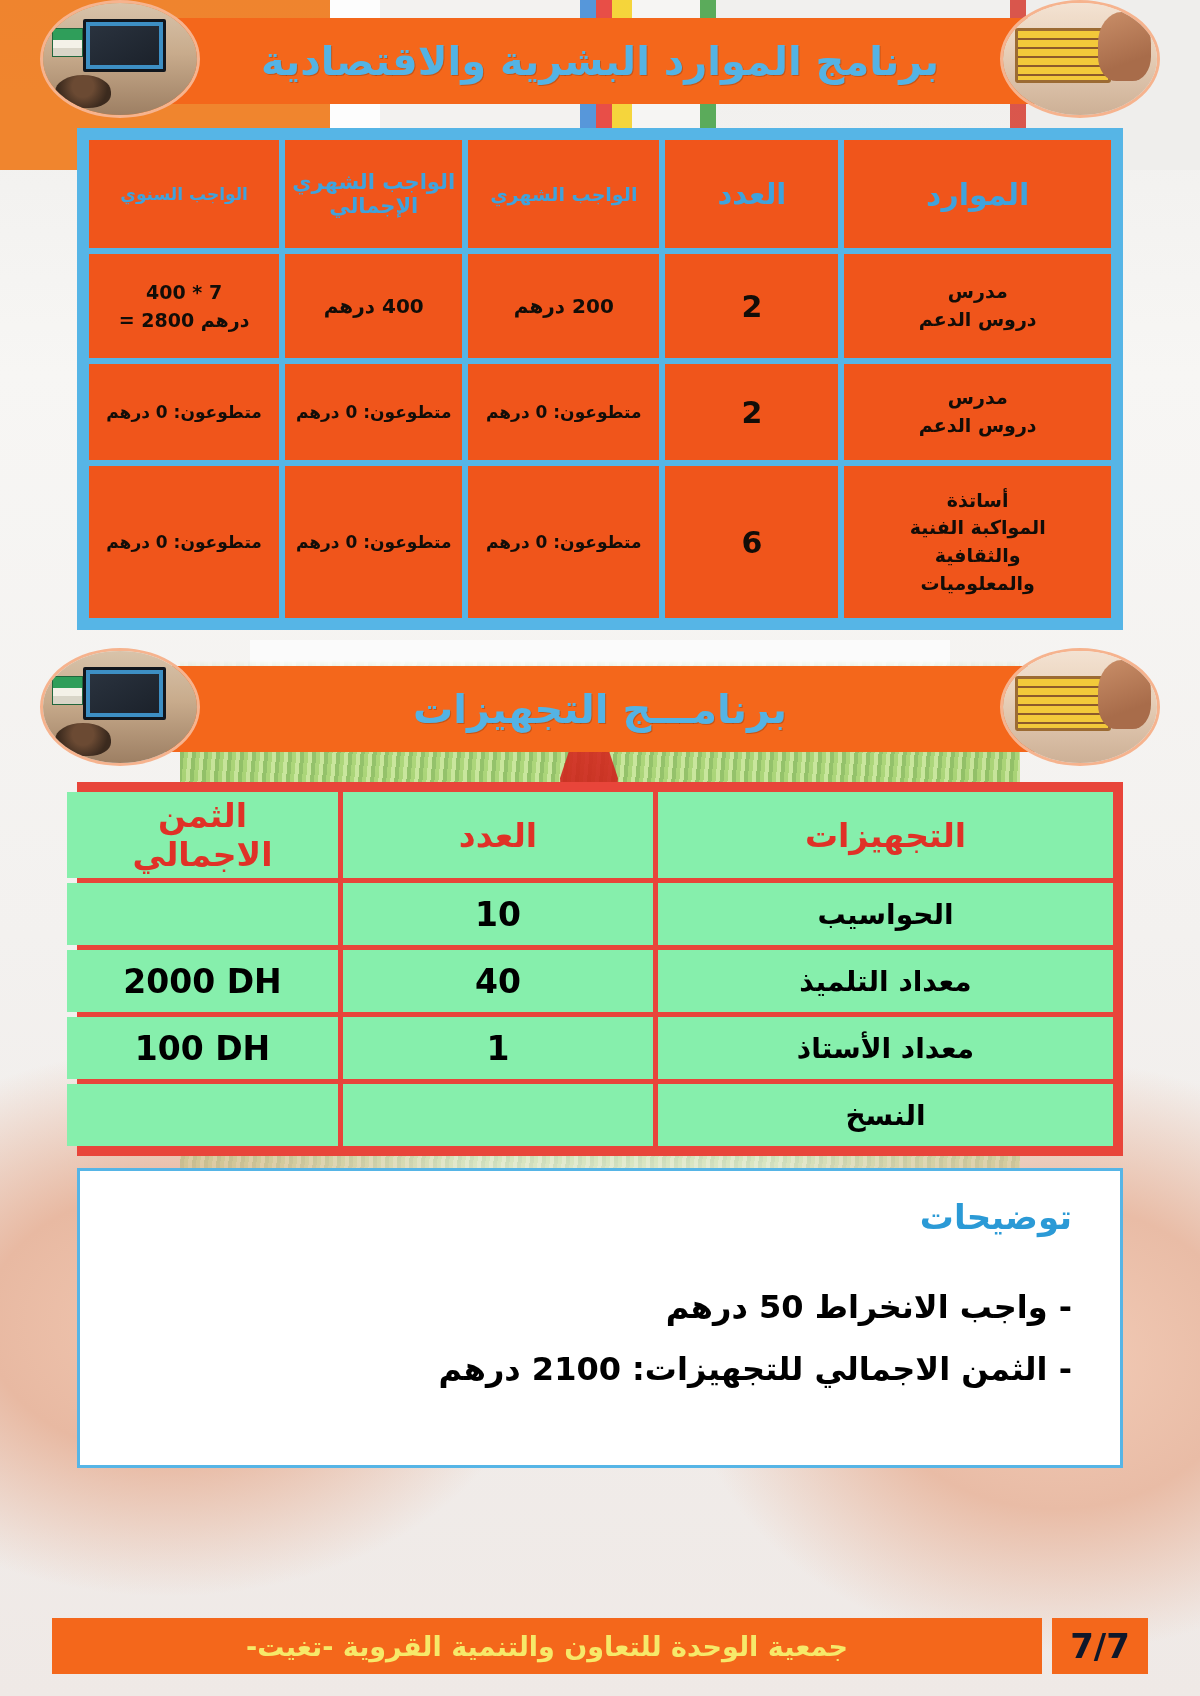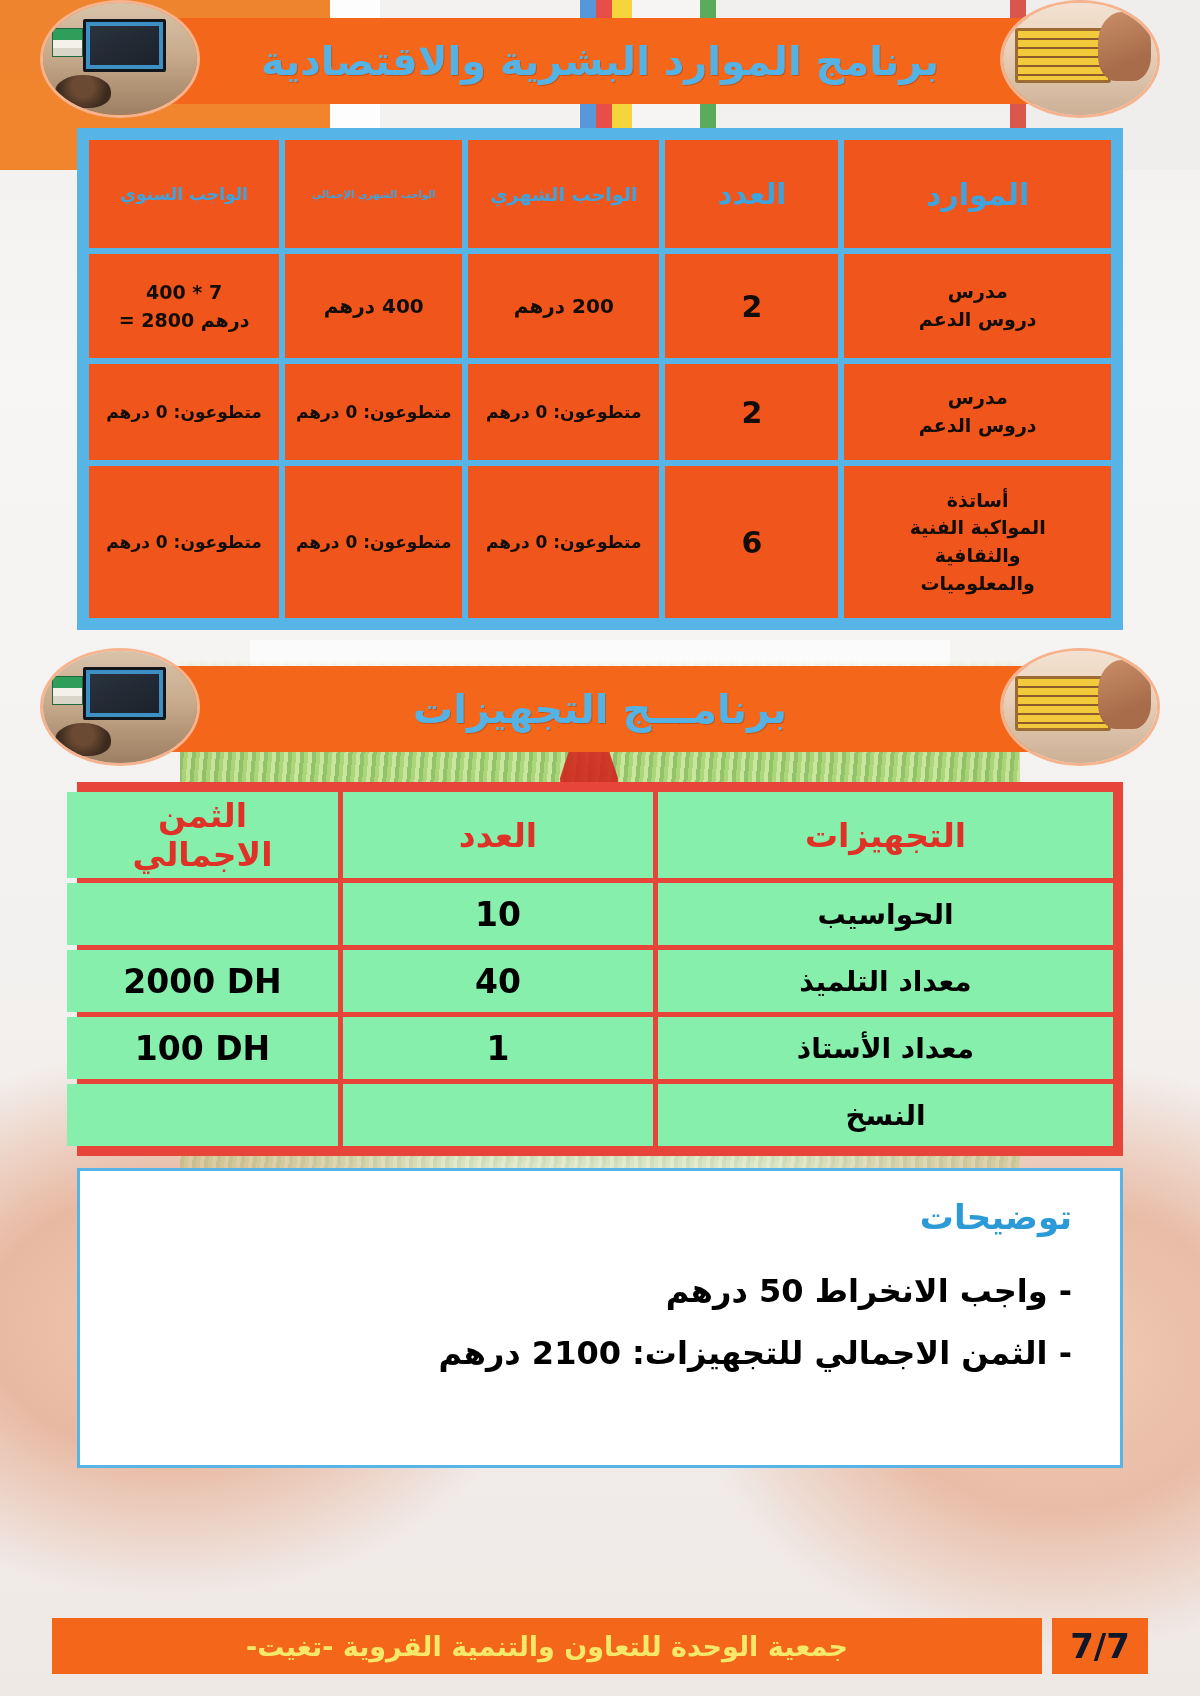--- a/index.html
+++ b/index.html
@@ -225,21 +225,21 @@
     padding: 12px 4px;
   }
   table.hr th {
     height: 108px;
     color: #3fa3dd;
     font-weight: bold;
   }
   .th-resources { font-size: 30px; letter-spacing: 3px; }
   .th-count     { font-size: 29px; letter-spacing: 3px; }
   .th-monthly   { font-size: 19px; }
-  .th-monthly-total { font-size: 10px; }
+  .th-monthly-total { font-size: 21px; }
   .th-yearly    { font-size: 17px; }
 
   table.hr td { color: #120d08; }
   .hr-res  { font-size: 19px; font-weight: bold; line-height: 1.45; letter-spacing: 1px; }
   .hr-num  { font-size: 30px; font-weight: bold; }
   .hr-fee  { font-size: 20px; font-weight: bold; }
   .hr-fee-small { font-size: 17px; font-weight: bold; }
   .hr-calc { font-size: 19px; font-weight: bold; line-height: 1.5; direction: rtl; }
   .hr-calc .ltr { direction: ltr; unicode-bidi: embed; display: block; }
 
@@ -312,21 +312,21 @@
     min-height: 300px;
     background: #ffffff;
     border: 3px solid #56b5e6;
     padding: 26px 48px 30px 48px;
     text-align: right;
   }
   .notes-title {
     color: #2b9ad6;
     font-size: 34px;
     font-weight: bold;
-    margin-bottom: 26px;
+    margin-bottom: 42px;
   }
   .note-line {
     color: #000000;
     font-size: 32px;
     font-weight: bold;
     line-height: 1.75;
     margin-bottom: 6px;
   }
 
   

